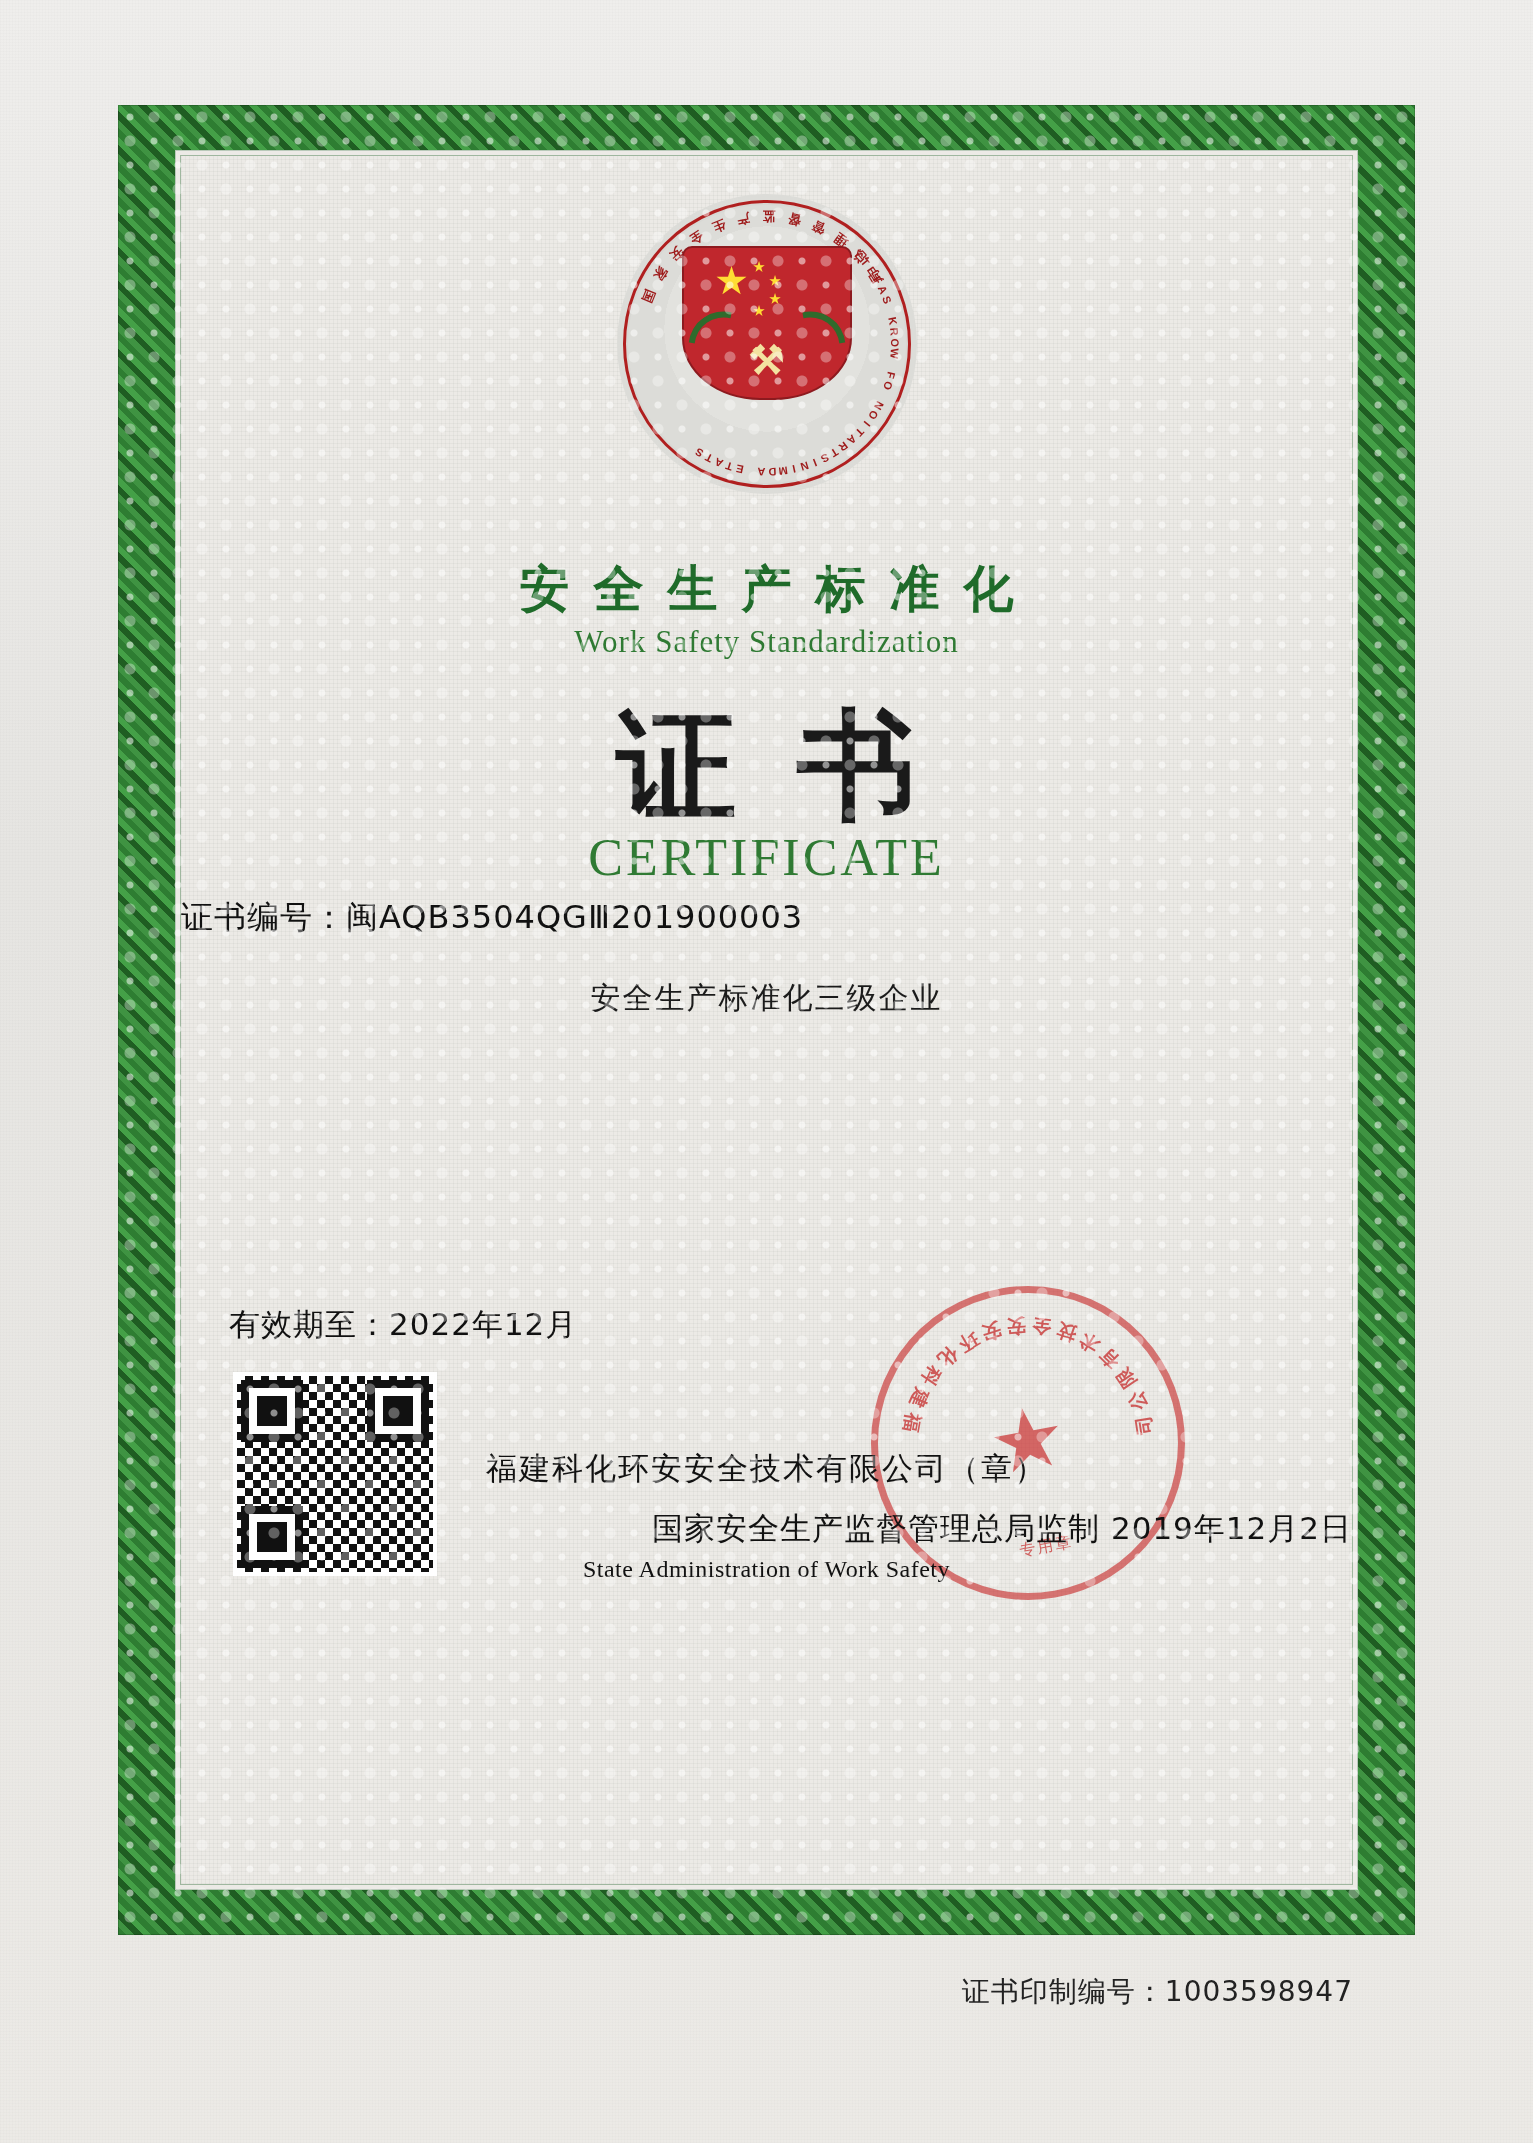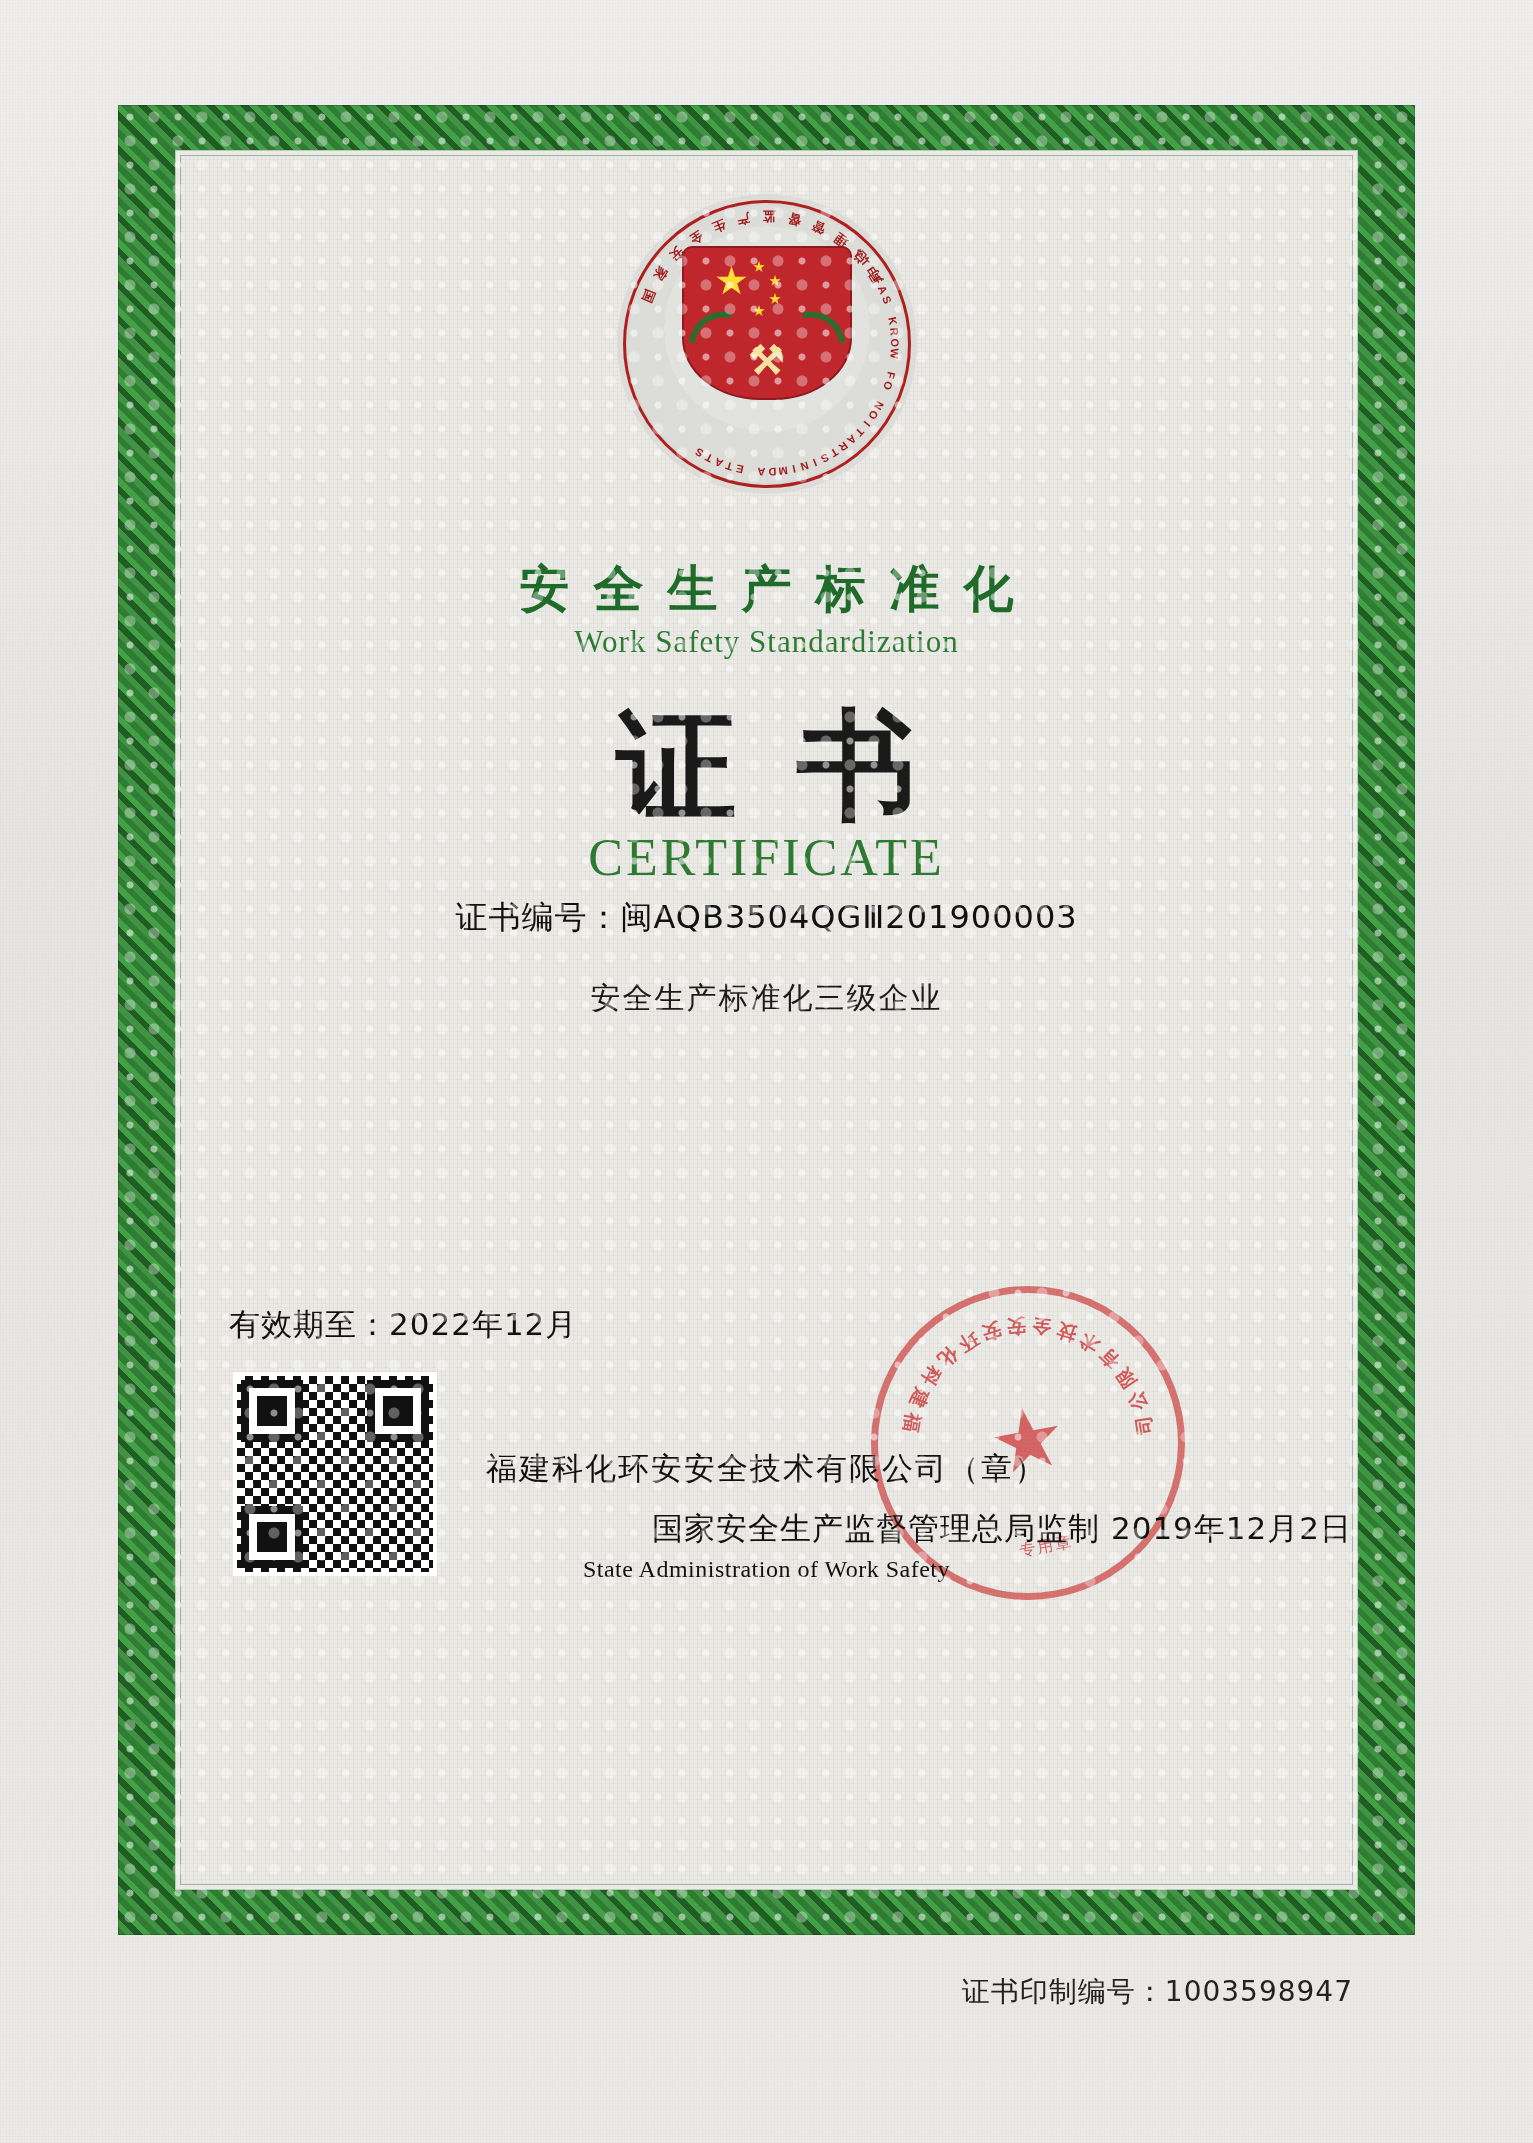--- a/index.html
+++ b/index.html
@@ -135,21 +135,21 @@
     font-size:120px;letter-spacing:60px;color:#1a1a1a;font-weight:bold;
     text-indent:60px;
     font-family:"DejaVu Serif", serif;
   }
   .cert-en{
     position:absolute;left:0;right:0;top:672px;text-align:center;
     font-size:52px;letter-spacing:3px;color:#2f7a33;
     font-family:"Liberation Serif", serif;
   }
   .cert-no{
-    position:absolute;left:0;right:0;top:740px;text-align:center;
+    position:absolute;left:0;right:0;top:740px;
     font-size:32px;color:#111;letter-spacing:1px;
     font-family:"DejaVu Sans", sans-serif;
   }
   .company{
     position:absolute;left:0;right:0;top:822px;text-align:center;
     font-size:30px;color:#1b1b1b;letter-spacing:2px;
     font-family:"DejaVu Sans", sans-serif;
   }
   .grade{
     position:absolute;left:0;right:0;top:910px;text-align:center;

